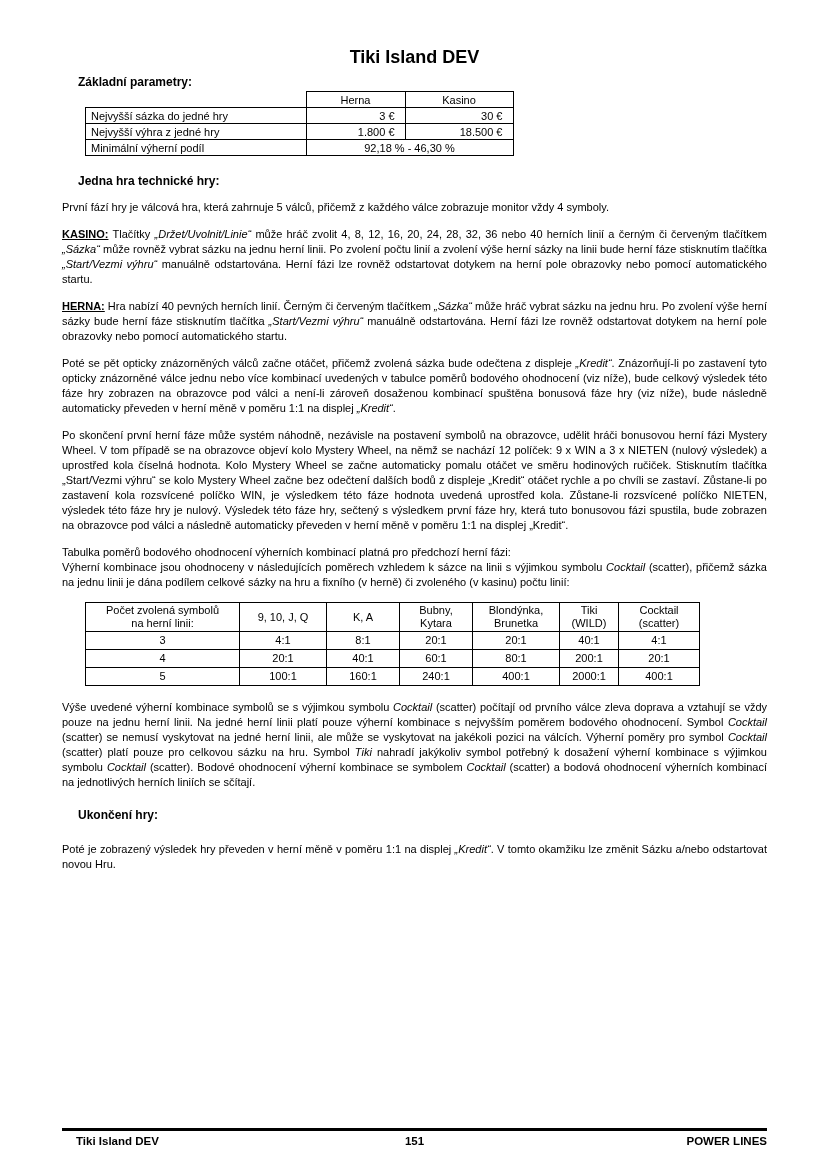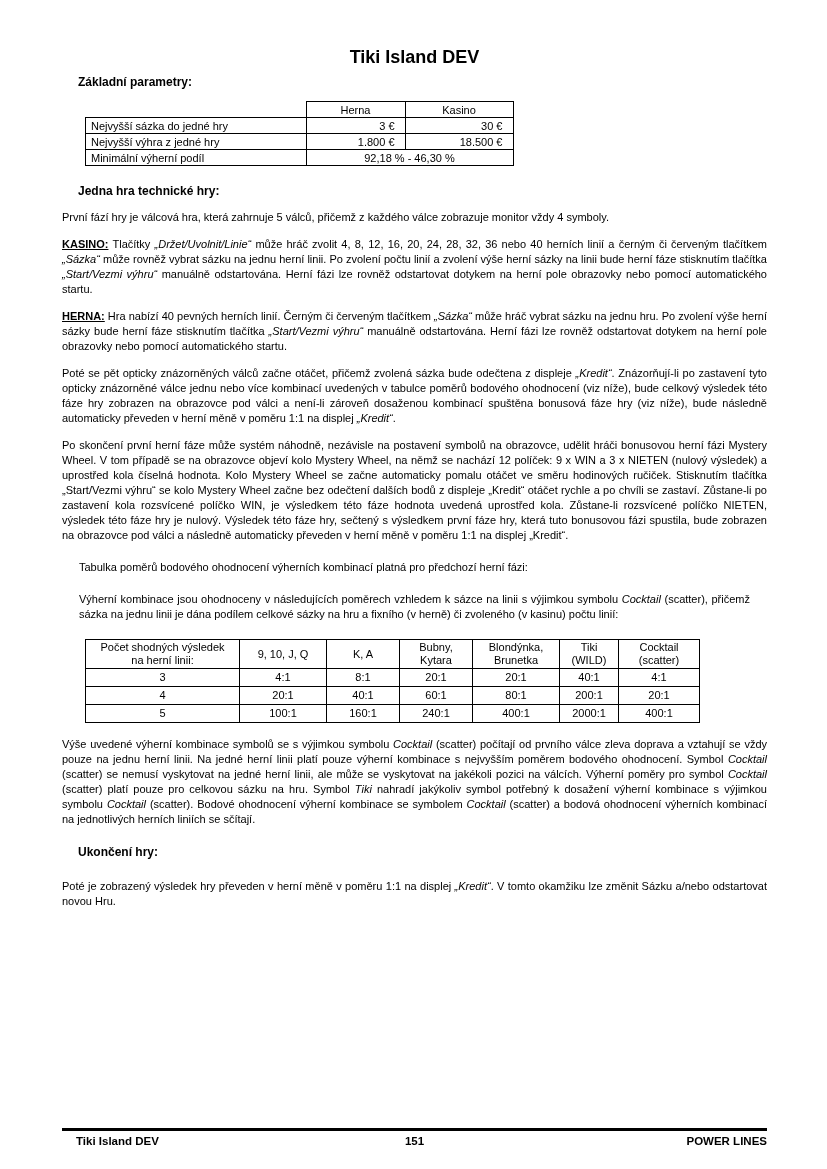--- a/index.html
+++ b/index.html
@@ -14,33 +14,33 @@
   .h-line2 { display: flex; justify-content: flex-end; gap: 60px; font-size: 11.5px; font-weight: bold; line-height: 15px; }
   .h-rule { border-top: 2px solid #000; margin-top: 7px; }
 
   
   .title { font-size: 18px; font-weight: bold; text-align: center; margin: 13px 0 7px 0; }
   .sec-heading { font-size: 12px; font-weight: bold; margin: 18px 0 0 0; padding-left: 16px; }
   .sec-heading.first { margin-top: 6px; }
 
   
   table { border-collapse: collapse; table-layout: fixed; font-size: 11px; }
-  .params-table { margin: 12px 0 0 23px; width: 395px; }
+  .params-table { margin: 2px 0 0 23px; width: 395px; }
   .params-table td, .params-table th { border: 1px solid #000; padding: 0 5px; height: 15px; font-weight: normal; line-height: 14px; }
   .params-table .no-border { border: none; }
   .params-table .col-label { width: 210px; text-align: left; }
   .params-table .col-herna { width: 88px; }
   .params-table .col-kasino { width: 97px; }
   .params-table th { text-align: center; }
   .params-table .val { text-align: right; padding-right: 10px; }
   .params-table .span-val { text-align: center; }
 
   
   .para { font-size: 11px; line-height: 15px; text-align: justify; margin: 12px 0; }
-  .para.tight { margin: 17px; }
+  .para.tight { margin: 0; }
   .block { margin: 12px 0; }
   .it { font-style: italic; }
   .bd { font-weight: bold; }
   .un { text-decoration: underline; }
 
   
   .paytable { margin: 12px 0 14px 23px; width: 579px; }
   .paytable td, .paytable th { border: 1px solid #000; text-align: center; font-weight: normal; padding: 1px 2px; line-height: 13px; }
   .paytable td { height: 15px; }
   .two-line { white-space: pre-line; }
@@ -102,21 +102,21 @@
   <p class="para">Po skončení první herní fáze může systém náhodně, nezávisle na postavení symbolů na obrazovce, udělit hráči bonusovou herní fázi Mystery Wheel. V tom případě se na obrazovce objeví kolo Mystery Wheel, na němž se nachází 12 políček: 9 x WIN a 3 x NIETEN (nulový výsledek) a uprostřed kola číselná hodnota. Kolo Mystery Wheel se začne automaticky pomalu otáčet ve směru hodinových ručiček. Stisknutím tlačítka „Start/Vezmi výhru“ se kolo Mystery Wheel začne bez odečtení dalších bodů z displeje „Kredit“ otáčet rychle a po chvíli se zastaví. Zůstane-li po zastavení kola rozsvícené políčko WIN, je výsledkem této fáze hodnota uvedená uprostřed kola. Zůstane-li rozsvícené políčko NIETEN, výsledek této fáze hry je nulový. Výsledek této fáze hry, sečtený s výsledkem první fáze hry, která tuto bonusovou fázi spustila, bude zobrazen na obrazovce pod válci a následně automaticky převeden v herní měně v poměru 1:1 na displej „Kredit“.</p>
 
   <div class="block">
     <p class="para tight">Tabulka poměrů bodového ohodnocení výherních kombinací platná pro předchozí herní fázi:</p>
     <p class="para tight"><span>Výherní kombinace jsou ohodnoceny v následujících poměrech vzhledem k sázce na linii s výjimkou symbolu </span><span class="it">Cocktail</span><span> (scatter), přičemž sázka na jednu linii je dána podílem celkové sázky na hru a fixního (v herně) či zvoleného (v kasinu) počtu linií:</span></p>
   </div>
 
   <table class="paytable">
     <tbody>
       <tr>
-        <th class="pt-c0 two-line">Počet shodných výsledek
+        <th class="pt-c0 two-line">Počet zvolená symbolů
 na herní linii:</th>
         <th class="pt-c1">9, 10, J, Q</th>
         <th class="pt-c2">K, A</th>
         <th class="pt-c3 two-line">Bubny,
 Kytara</th>
         <th class="pt-c4 two-line">Blondýnka,
 Brunetka</th>
         <th class="pt-c5 two-line">Tiki
 (WILD)</th>
         <th class="pt-c6 two-line">Cocktail

